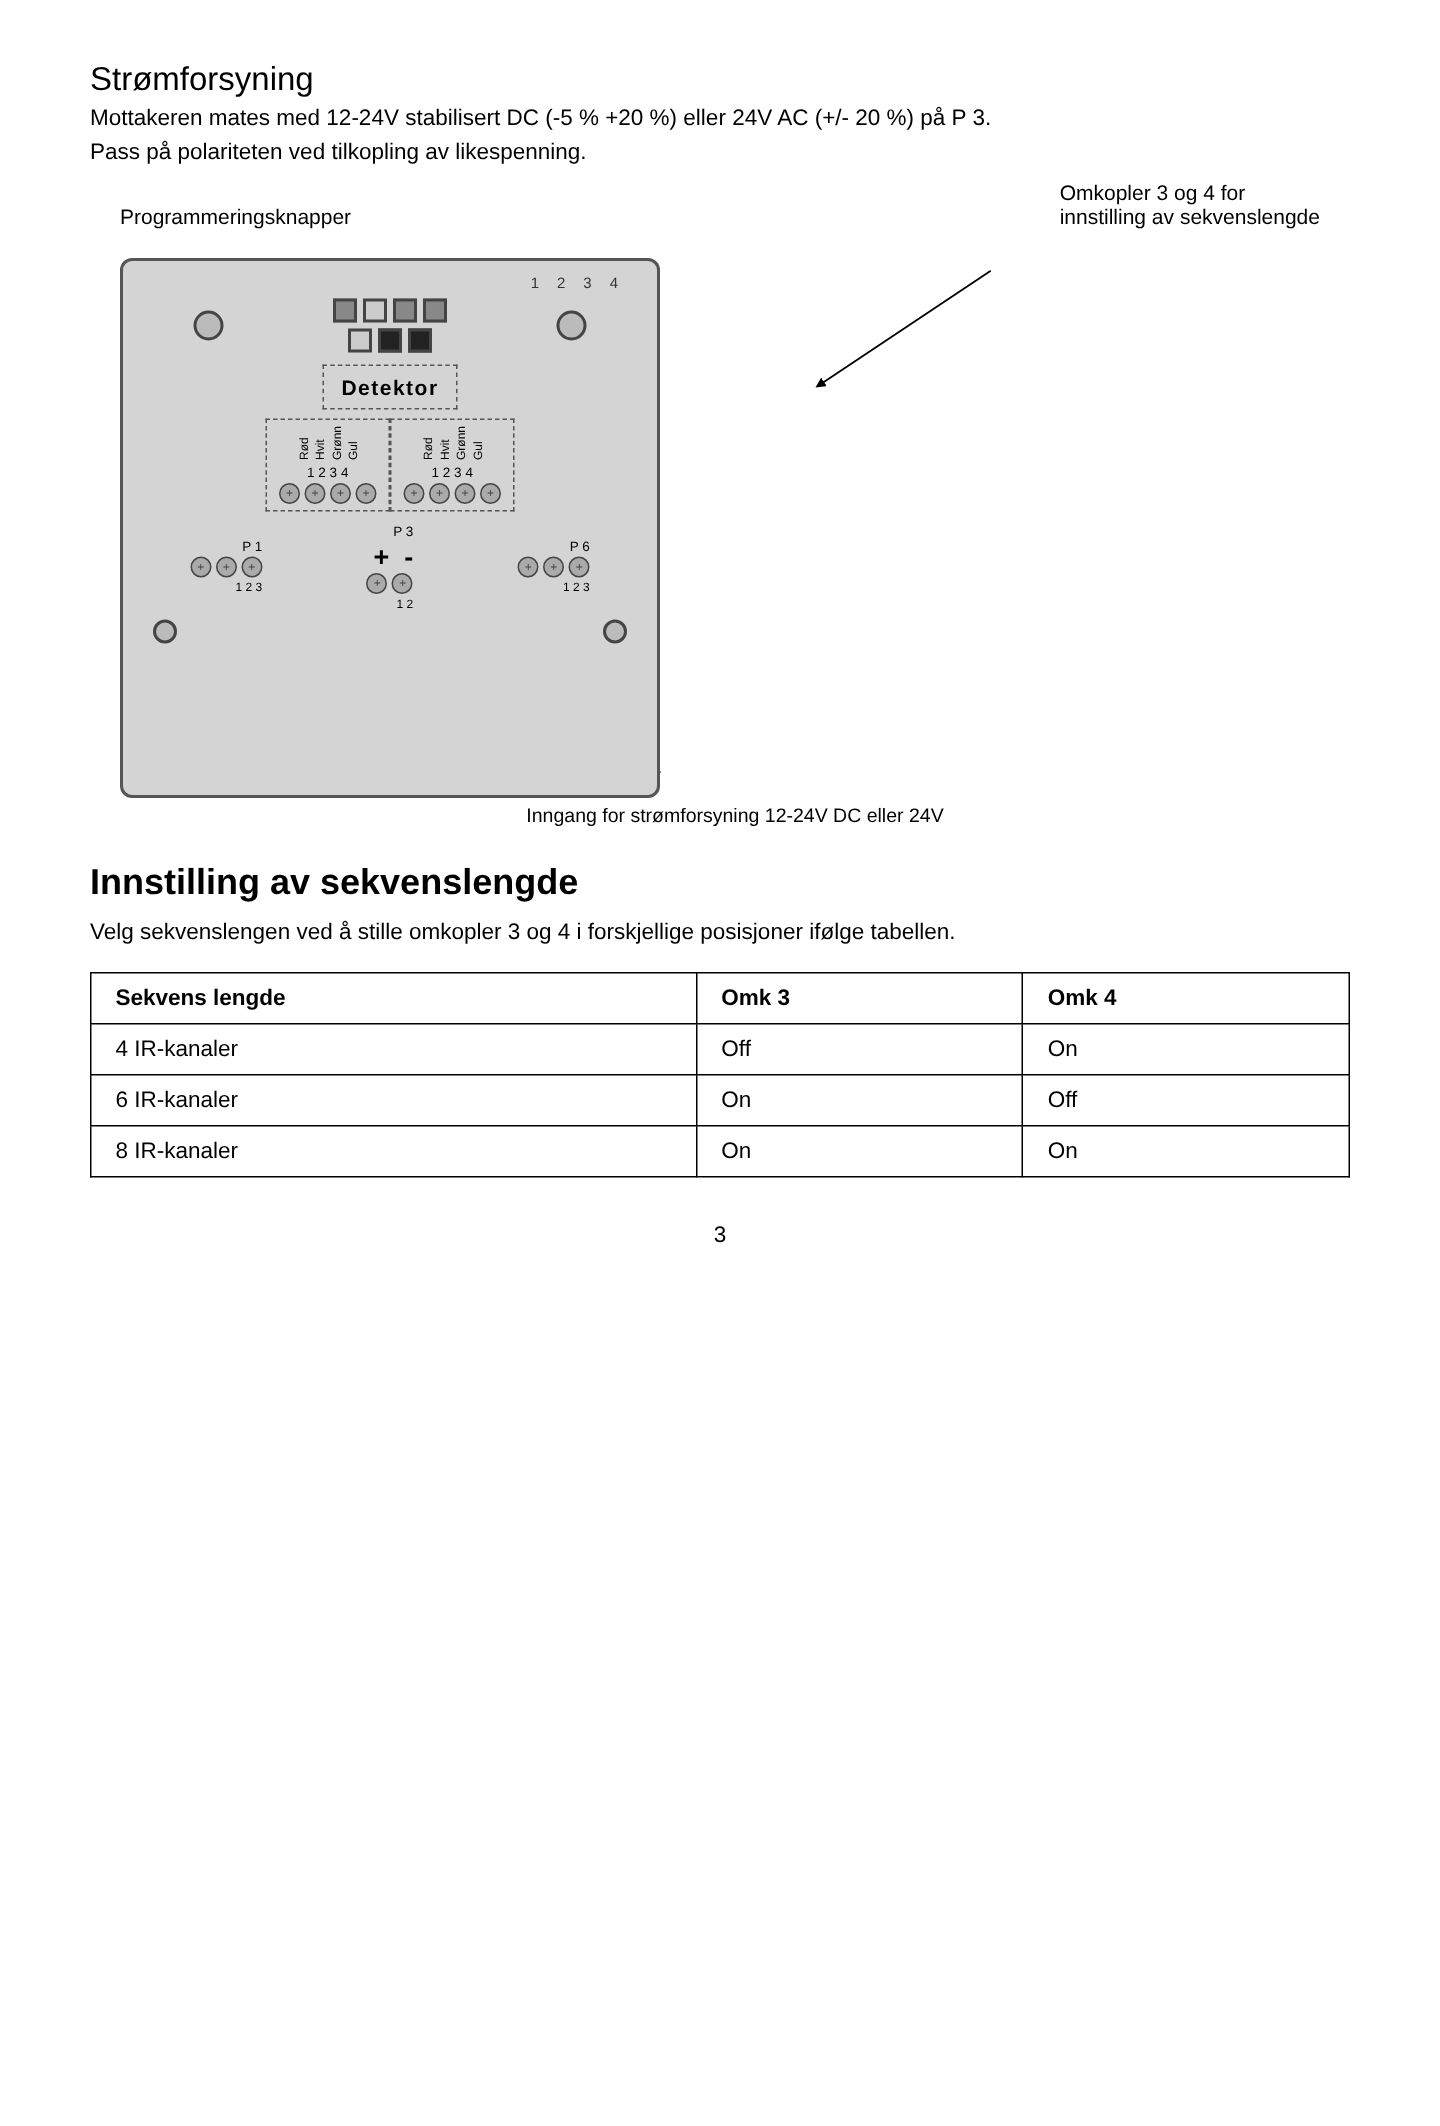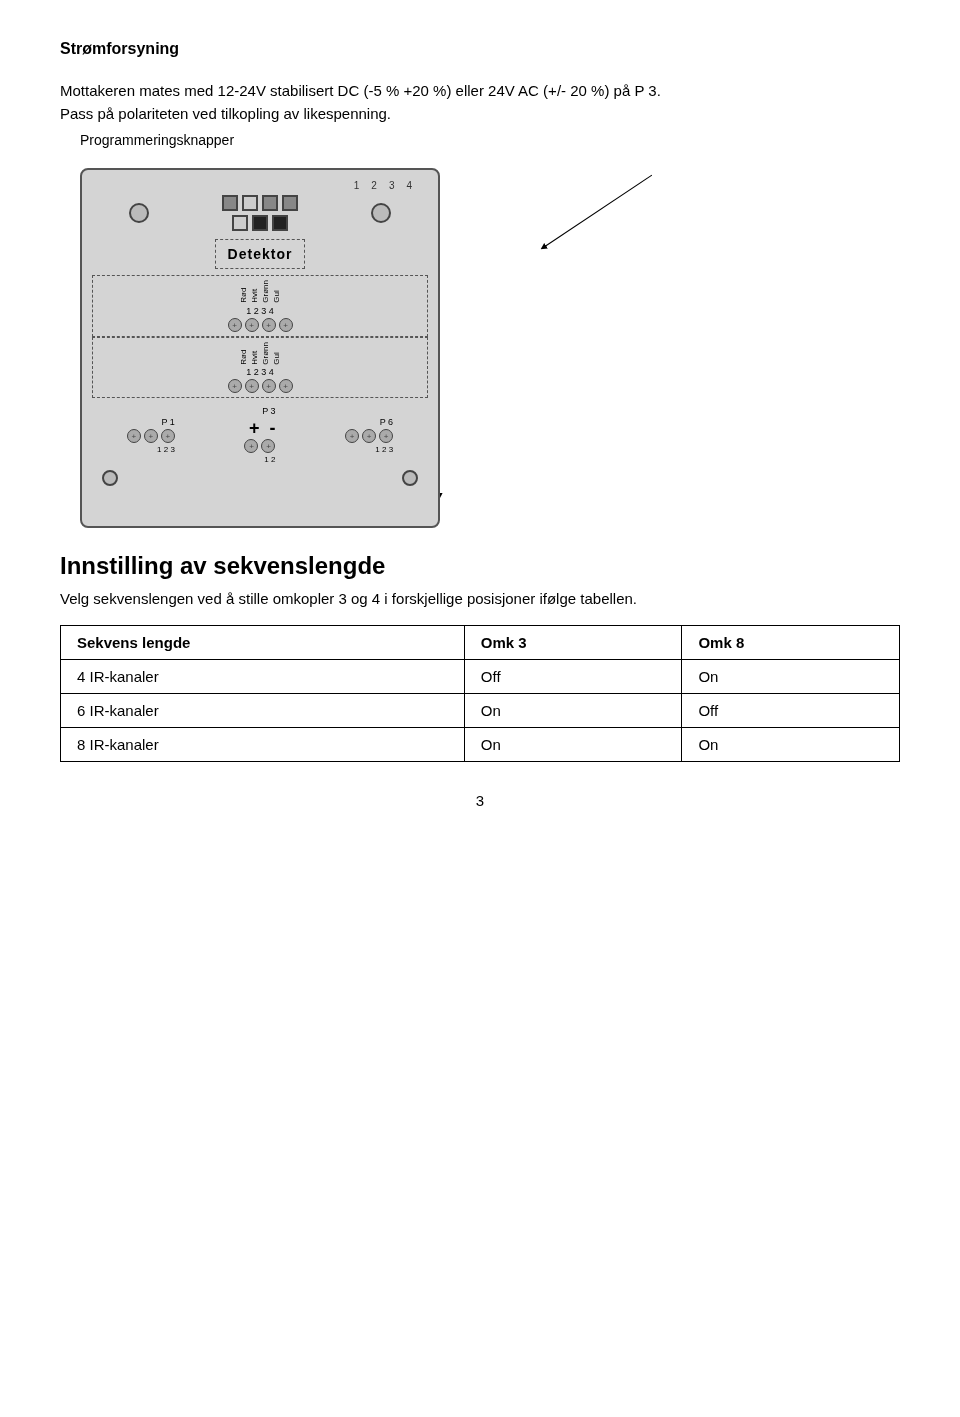--- a/index.html
+++ b/index.html
@@ -7,23 +7,23 @@
       width: 960px;
       min-height: 1417px;
       background: #fff;
       font-family: Arial, Helvetica, sans-serif;
       font-size: 15px;
       color: #000;
       padding: 40px 60px 60px 60px;
     }
 
     h1.page-title {
-      font-size: 16px;
-      font-weight: bold;
-      margin-bottom: 24px;
+      font-size: 22px;
+      font-weight: normal;
+      margin-bottom: 4px;
     }
 
     p.intro-text {
       font-size: 15px;
       margin-bottom: 6px;
     }
 
     
     .pcb-board {
       width: 360px;
@@ -81,21 +81,20 @@
       letter-spacing: 1px;
       text-align: center;
     }
 
     
     .pcb-connectors-row {
       width: 100%;
       display: flex;
       justify-content: center;
       margin-bottom: 8px;
-      flex-direction: column;
     }
 
     .screw {
       width: 14px;
       height: 14px;
       border-radius: 50%;
       border: 1.5px solid #444;
       background: #aaa;
       position: relative;
     }
@@ -268,20 +267,24 @@
 <body>
 
 <h1 class="page-title">Strømforsyning</h1>
 <p class="intro-text">Mottakeren mates med 12-24V stabilisert DC (-5 % +20 %) eller 24V AC (+/- 20 %) på P 3.</p>
 <p class="intro-text">Pass på polariteten ved tilkopling av likespenning.</p>
 
 <div class="annotations-container">
 
   <div class="annotations-top">
     <div class="annotation-left">Programmeringsknapper</div>
+    <div class="annotation-right">
+      <span>Omkopler 3 og 4 for</span><br>
+      <span>innstilling av sekvenslengde</span>
+    </div>
   </div>
 
   <div class="main-diagram-row">
 
     <div class="diagram-wrapper">
 
       <svg class="pcb-svg-overlay" viewBox="0 0 600 420" xmlns="http://www.w3.org/2000/svg">
 
         <line x1="30" y1="30" x2="130" y2="110" stroke="#000" stroke-width="1.2" marker-end="url(#arrow)"></line>
 
@@ -399,34 +402,35 @@
               <div style="font-size:8px; margin-top:2px;">1 2 3</div>
             </div>
           </div>
 
           <div class="pcb-bottom-row">
             <div class="pcb-circle-sm"></div>
             <div class="pcb-circle-sm"></div>
           </div>
         </div>
 
+        <div class="inngang-label">Inngang for strømforsyning 12-24V DC eller 24V</div>
       </div>
     </div>
   </div>
 </div>
 
 <h2 class="section-heading">Innstilling av sekvenslengde</h2>
 <p class="section-subtext">Velg sekvenslengen ved å stille omkopler 3 og 4 i forskjellige posisjoner ifølge tabellen.</p>
 
 <table class="sekvens-table">
   <thead>
     <tr>
       <th>Sekvens lengde</th>
       <th>Omk 3</th>
-      <th>Omk 8</th>
+      <th>Omk 4</th>
     </tr>
   </thead>
   <tbody id="table-body">
       <tr>
         <td>4  IR-kanaler</td>
         <td>Off</td>
         <td>On</td>
       </tr>
       <tr>
         <td>6  IR-kanaler</td>

